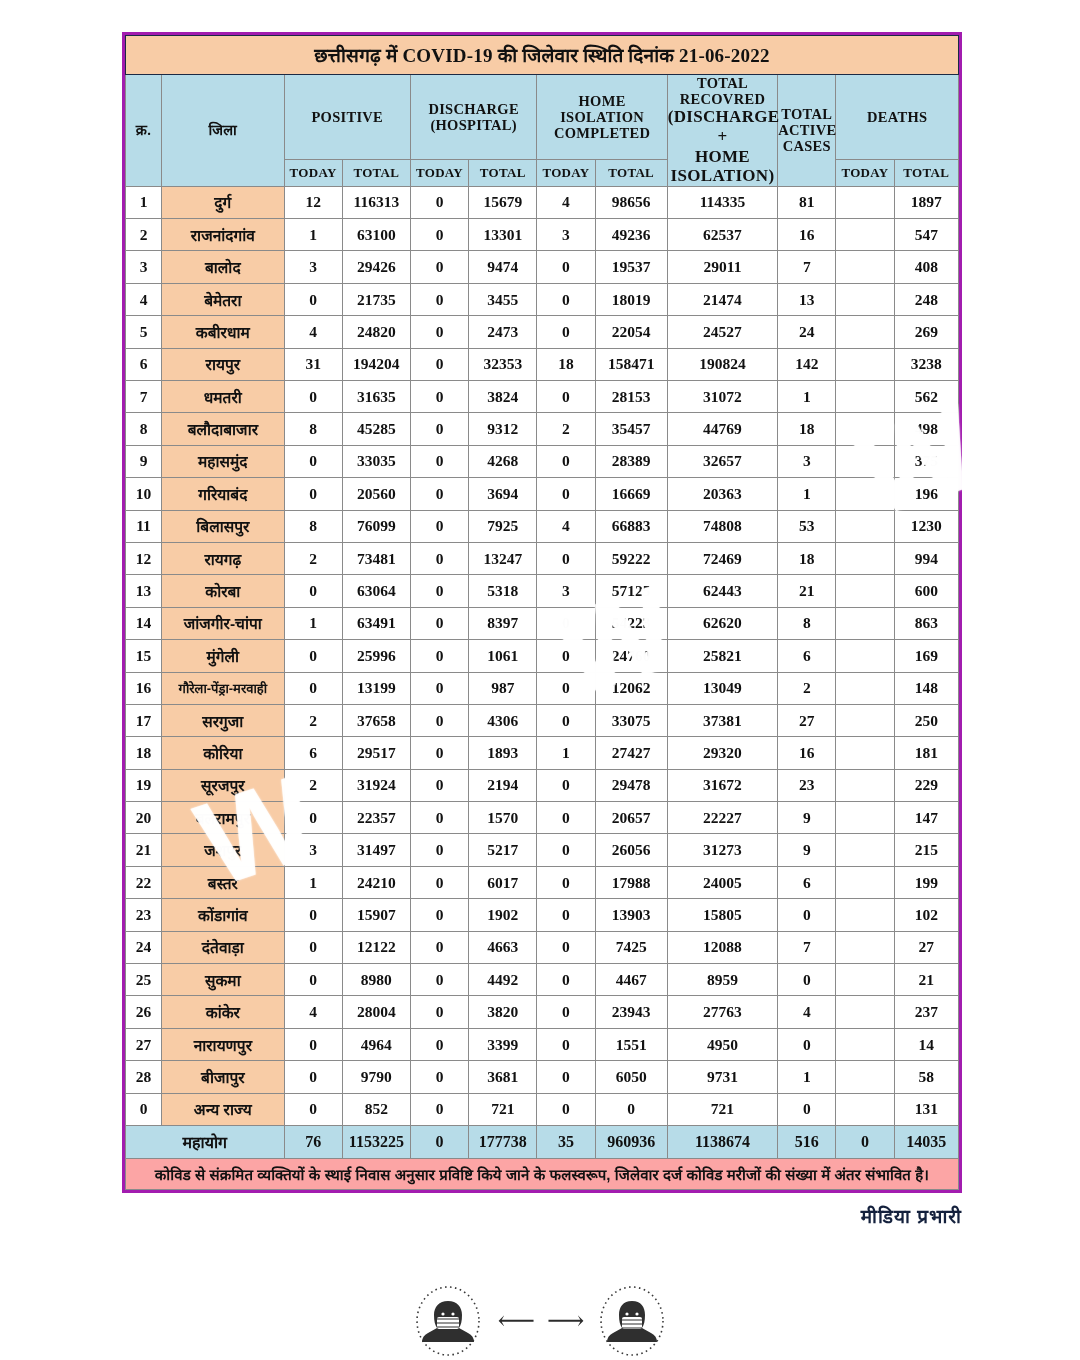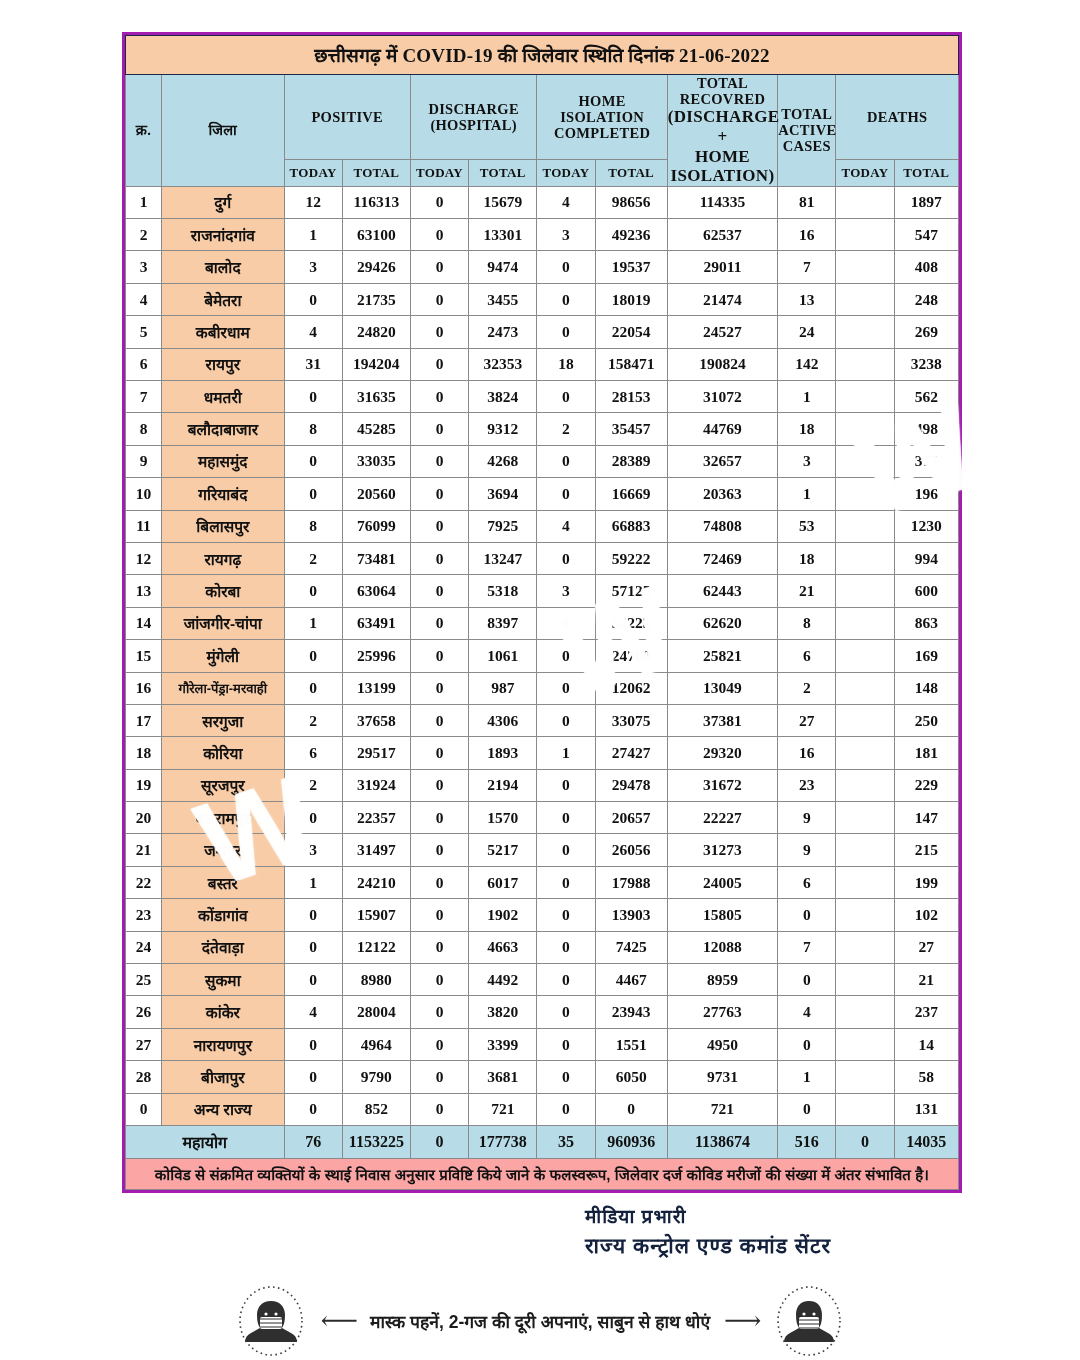--- a/index.html
+++ b/index.html
@@ -90,22 +90,22 @@
     font-size:15px;
     height:30px;
     font-family:"Liberation Sans","DejaVu Sans",sans-serif;
     font-weight:bold;
     letter-spacing:.1px;
   }
 
   
   .sign{
     position:absolute;
-    right:135px;top:1203px;
-    text-align:left;
+    right:118px;top:1203px;
+    text-align:right;
     width:360px;
     font-family:"Liberation Sans","DejaVu Sans",sans-serif;
     color:#14213d;
   }
   .sign .l1{font-size:19px;font-weight:bold;letter-spacing:1px;}
   .sign .l2{font-size:21px;font-weight:bold;letter-spacing:1px;margin-top:2px;}
   .sign .l3{font-size:18px;margin-top:1px;}
 
   
   .banner{
@@ -639,37 +639,35 @@
           </tr>
         <tr class="note-row">
           <td colspan="12">कोविड से संक्रमित व्यक्तियों के स्थाई निवास अनुसार प्रविष्टि किये जाने के फलस्वरूप, जिलेवार दर्ज कोविड मरीजों की संख्या में अंतर संभावित है।</td>
         </tr>
       </tfoot>
     </table>
   </div>
 
   <div class="sign">
     <div class="l1">मीडिया प्रभारी</div>
-    <div class="l2">राज्य कन्ट्रोल एण्ड कमांड सेंटर</div>
   </div>
 
   <div class="banner">
     <div class="avatar">
       <svg width="72" height="72" viewBox="0 0 72 72">
         <ellipse cx="36" cy="36" rx="31" ry="34" fill="none" stroke="#3a3a3a" stroke-width="1.6" stroke-dasharray="1.6 3.4"></ellipse>
         <path d="M36 16c-9 0-14 6-14 14 0 6 1 10 3 13l-9 5c-4 2-6 5-6 9h52c0-4-2-7-6-9l-9-5c2-3 3-7 3-13 0-8-5-14-14-14z" fill="#2f2f2f"></path>
         <path d="M24 30c0-7 5-11 12-11s12 4 12 11c0 3 0 5-1 7H25c-1-2-1-4-1-7z" fill="#2f2f2f"></path>
         <rect x="25" y="32" width="22" height="12" rx="2" fill="#ffffff"></rect>
         <path d="M25 34h22M25 38h22M25 42h22" stroke="#2f2f2f" stroke-width="1.1"></path>
         <circle cx="31" cy="29" r="1.6" fill="#ffffff"></circle>
         <circle cx="41" cy="29" r="1.6" fill="#ffffff"></circle>
       </svg>
     </div>
     <div class="arrow-l">⟵</div>
-    <div class="banner-text">मास्क पहनें, 2-गज की दूरी अपनाएं, साबुन से हाथ धोएं</div>
     <div class="arrow-r">⟶</div>
     <div class="avatar">
       <svg width="72" height="72" viewBox="0 0 72 72">
         <ellipse cx="36" cy="36" rx="31" ry="34" fill="none" stroke="#3a3a3a" stroke-width="1.6" stroke-dasharray="1.6 3.4"></ellipse>
         <path d="M36 16c-9 0-13 6-13 14 0 6 1 10 3 13l-9 5c-4 2-6 5-6 9h50c0-4-2-7-6-9l-9-5c2-3 3-7 3-13 0-8-4-14-13-14z" fill="#2f2f2f"></path>
         <rect x="26" y="32" width="20" height="12" rx="2" fill="#ffffff"></rect>
         <path d="M26 35h20M26 39h20M26 43h20" stroke="#2f2f2f" stroke-width="1.1"></path>
         <circle cx="31" cy="29" r="1.6" fill="#ffffff"></circle>
         <circle cx="41" cy="29" r="1.6" fill="#ffffff"></circle>
       </svg>

